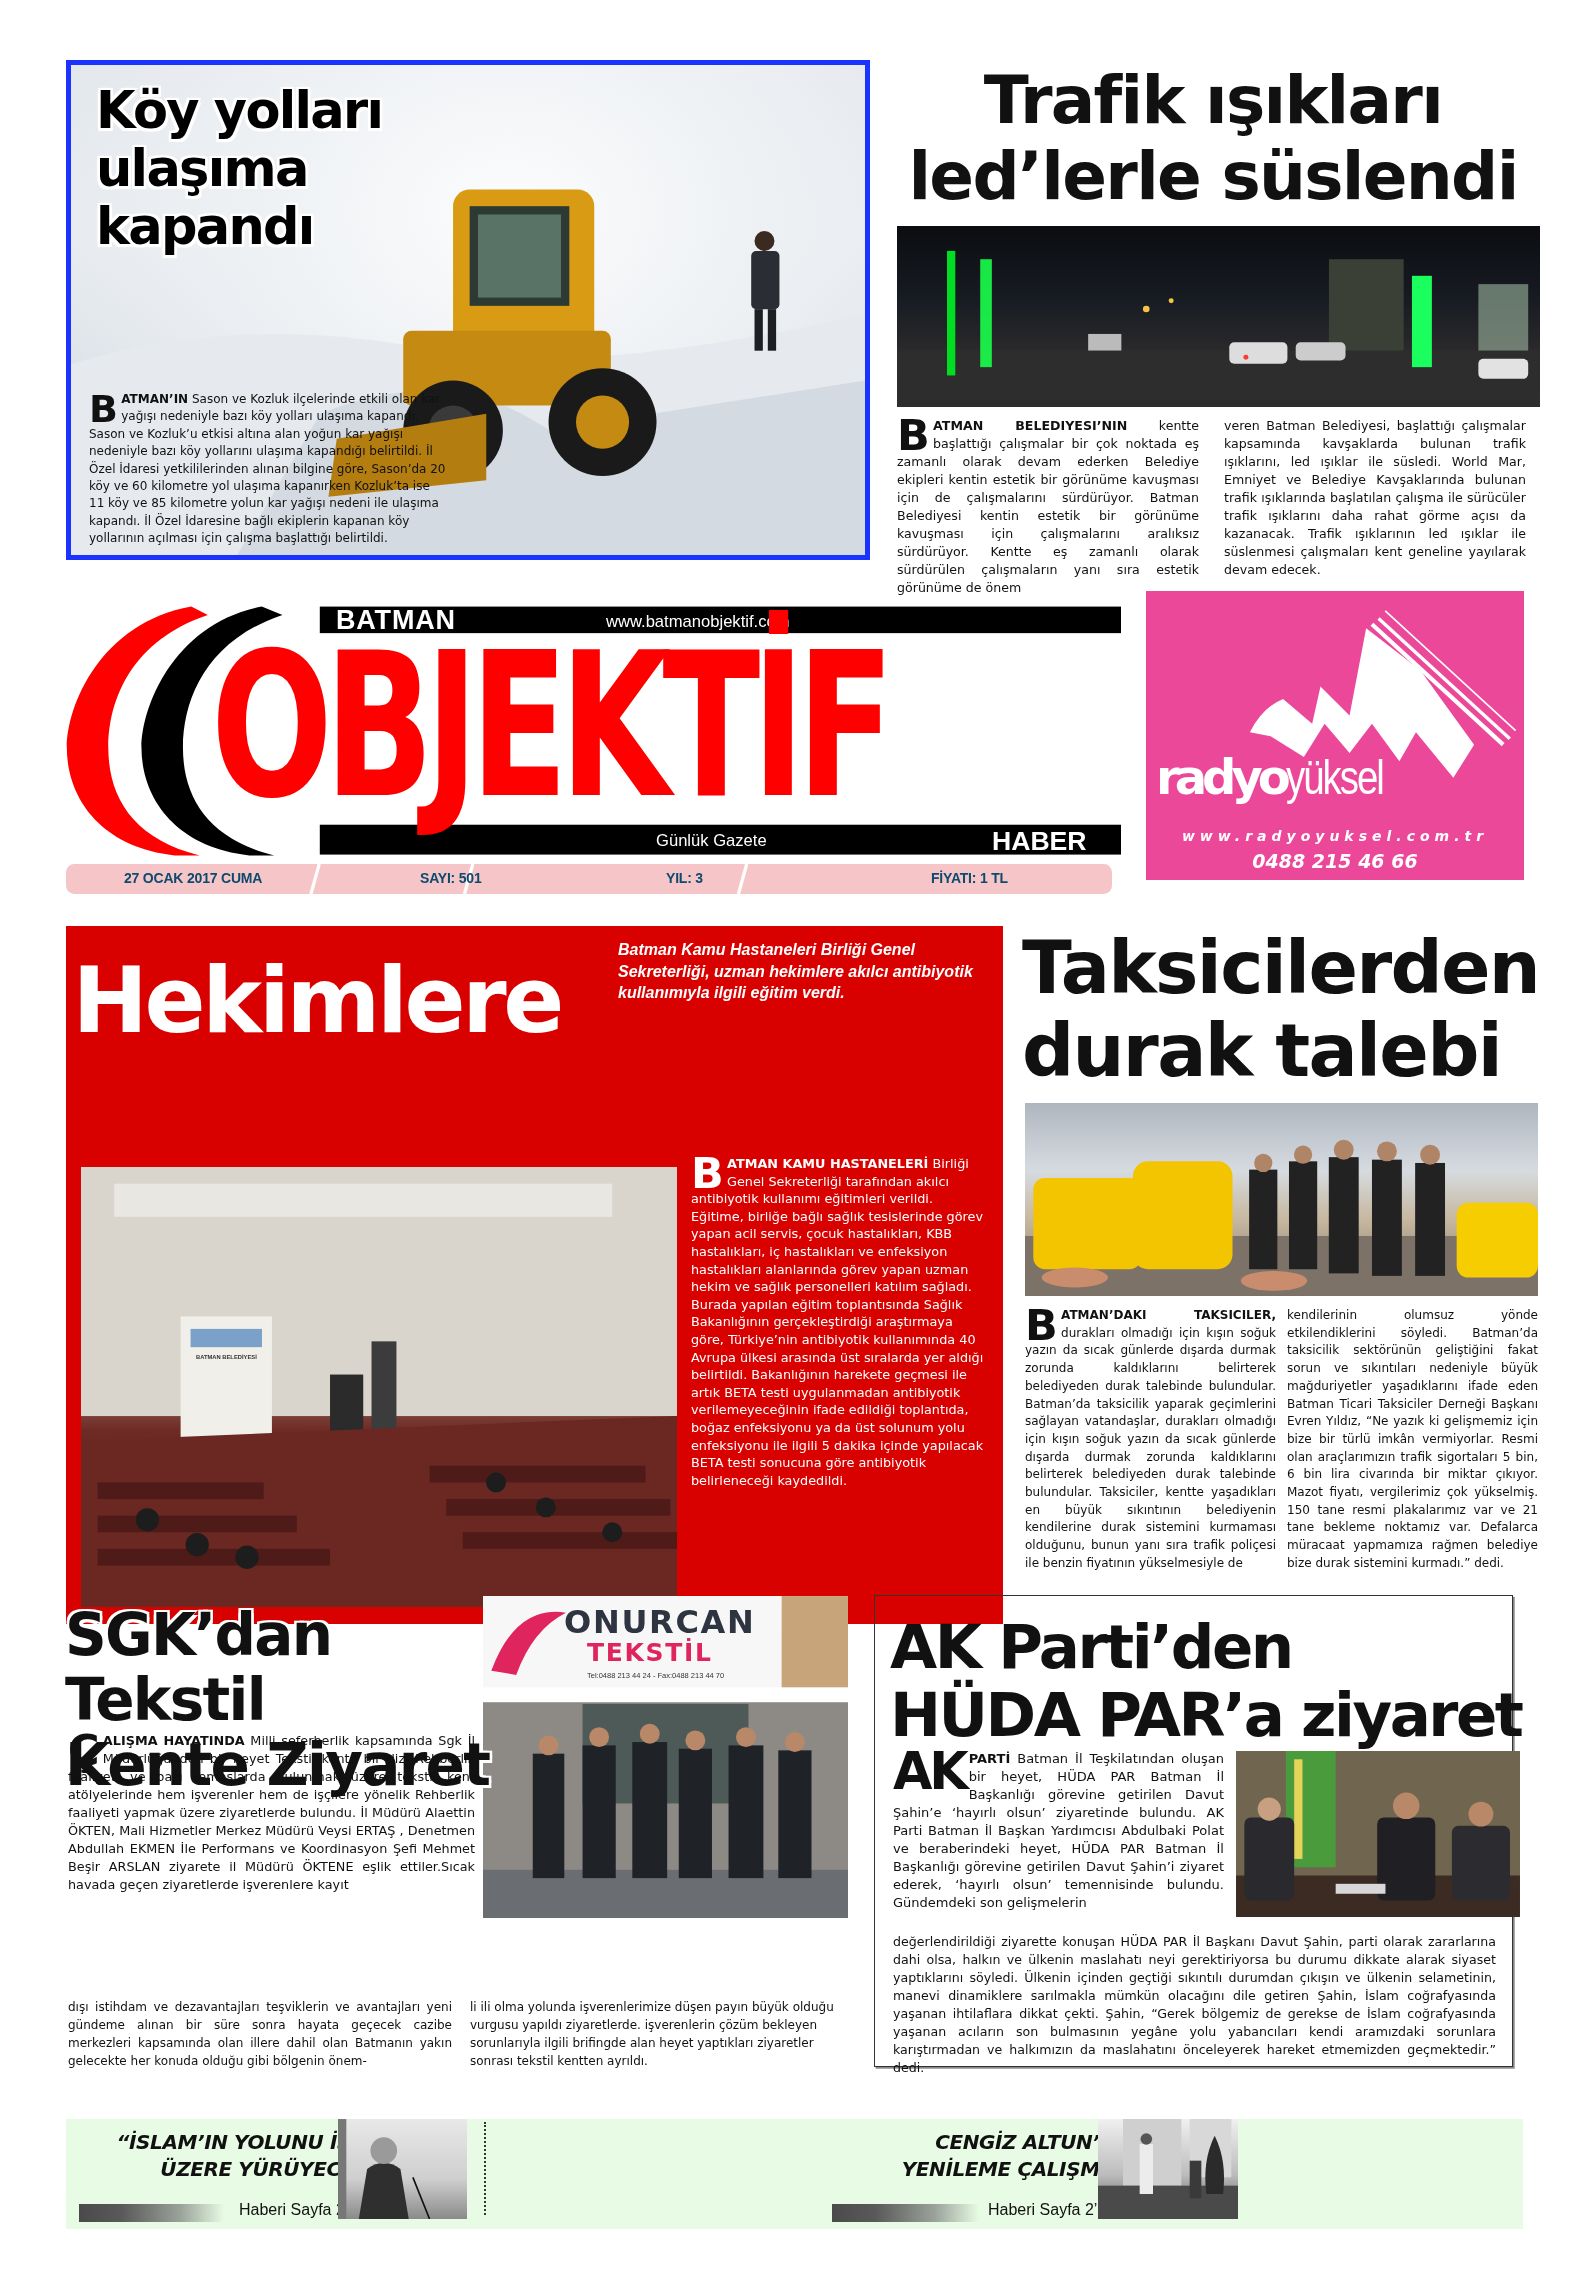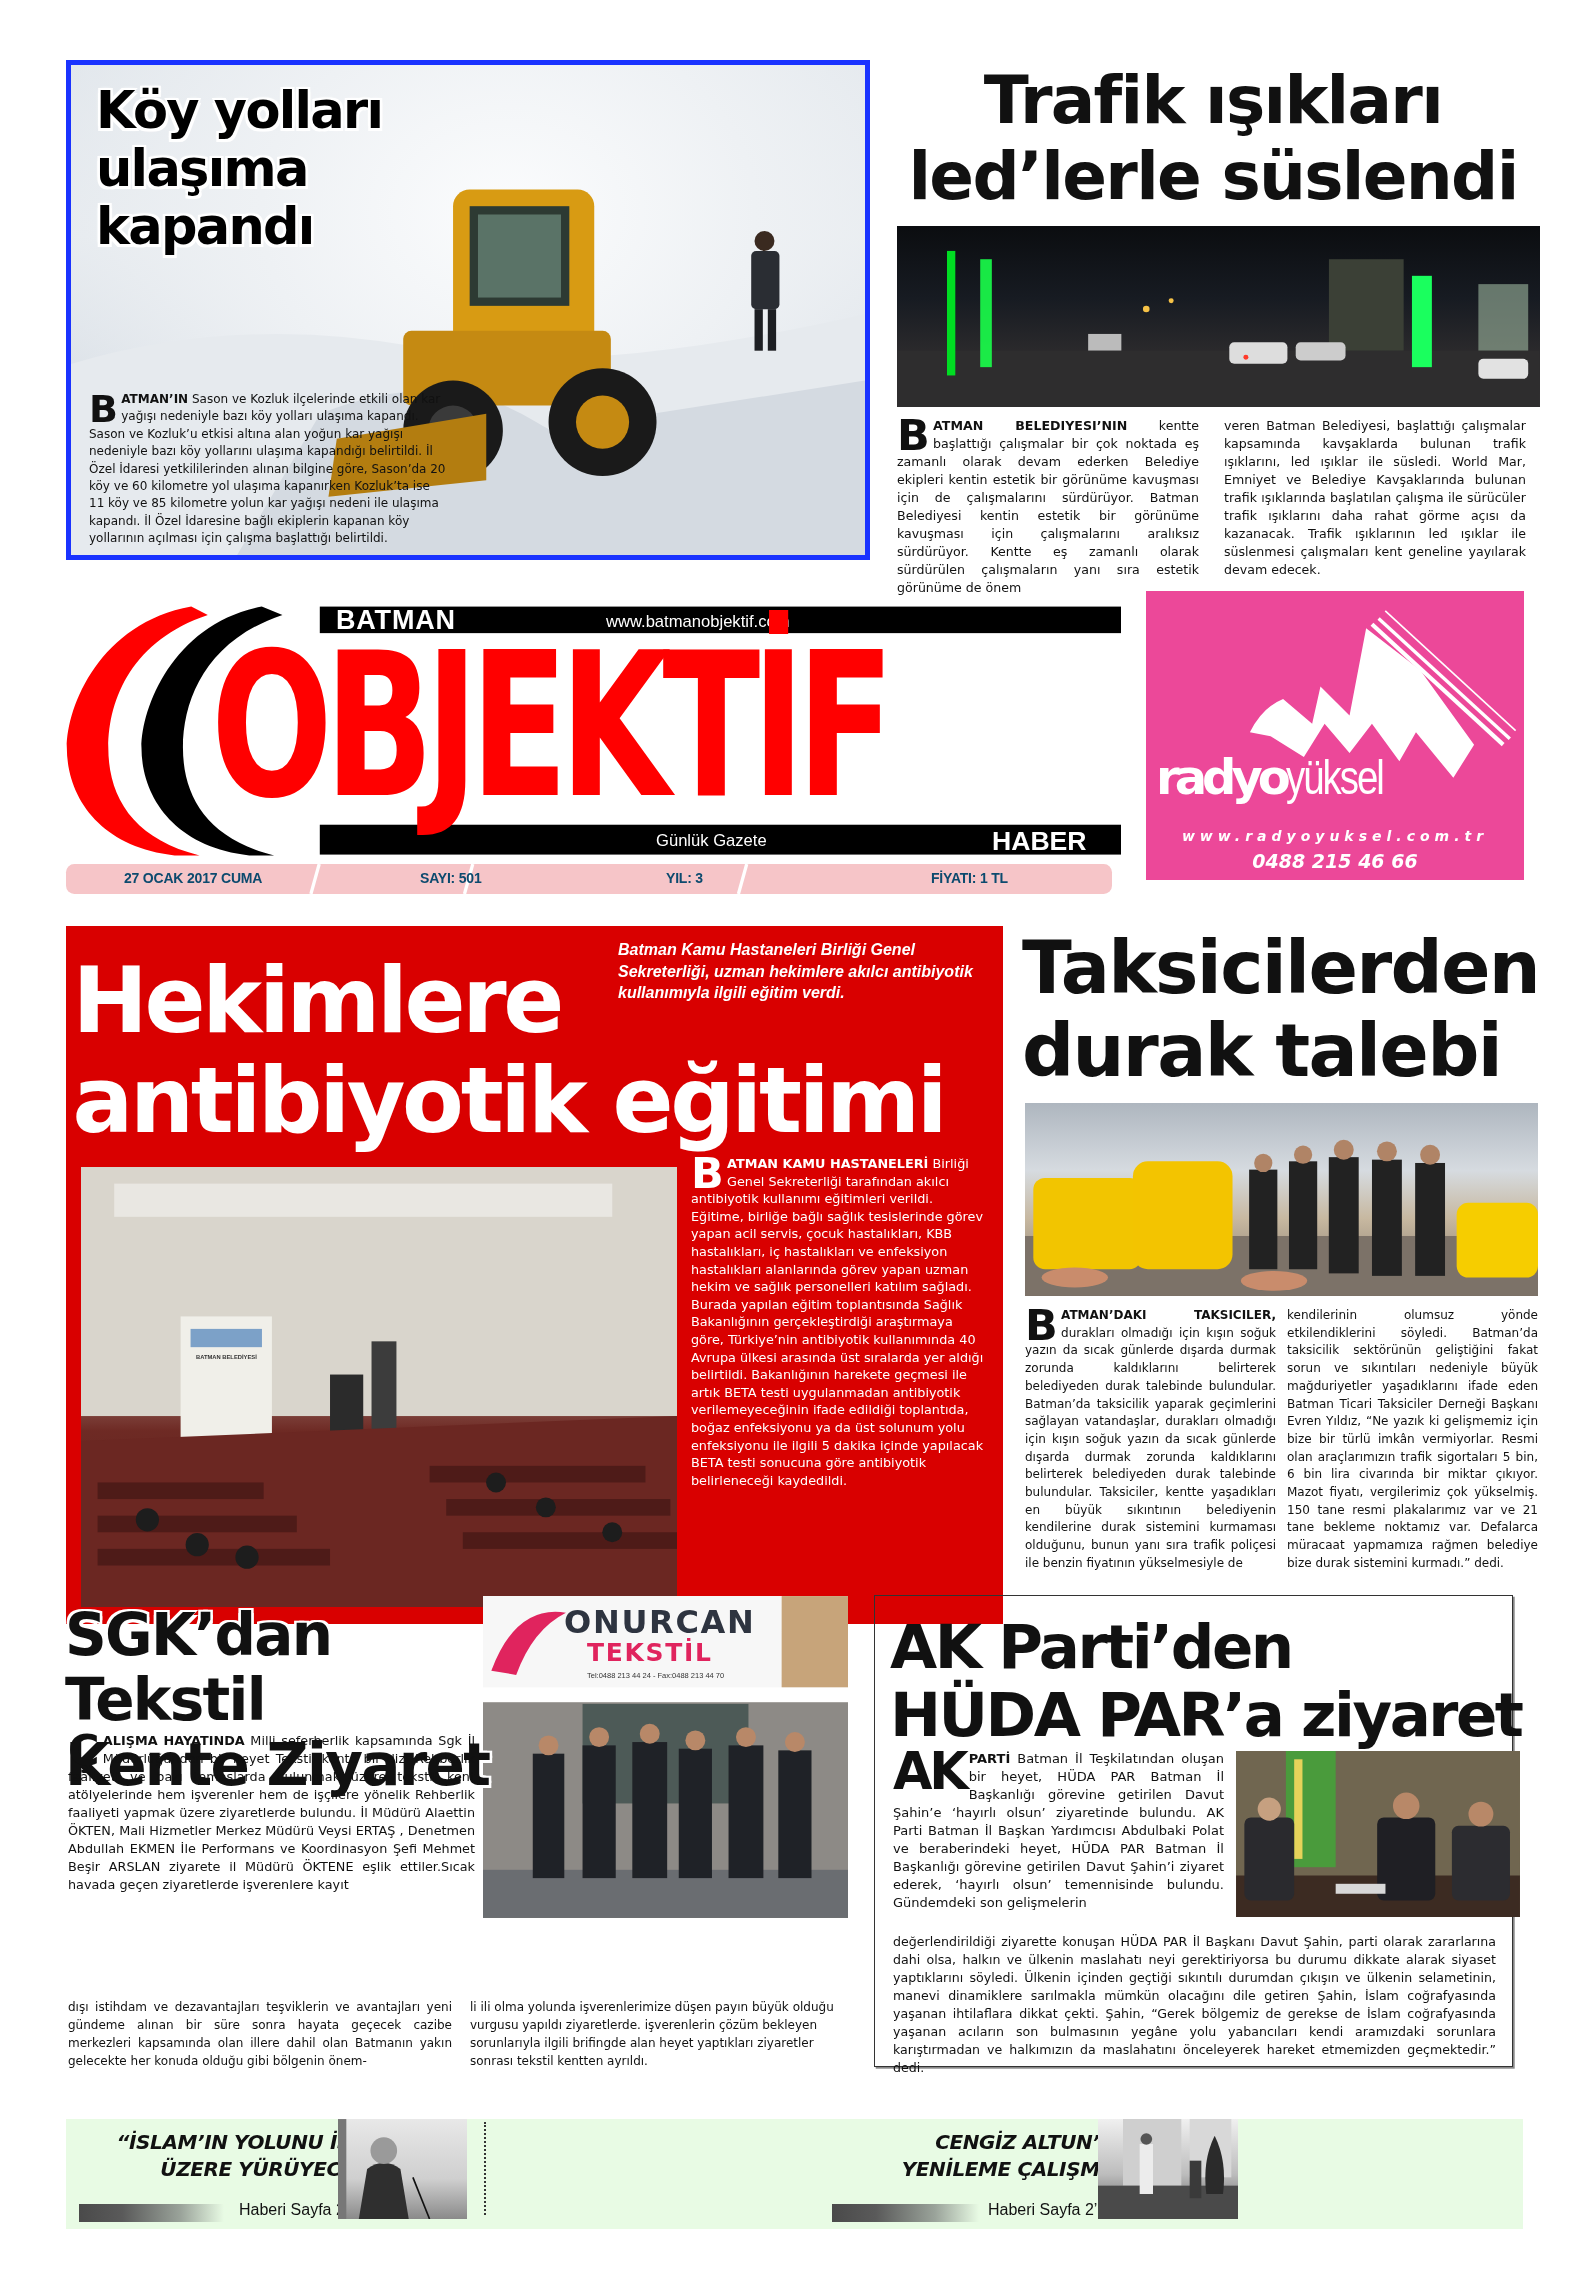--- a/index.html
+++ b/index.html
@@ -141,21 +141,20 @@
   <div class="abs" style="left:10px;top:158px;white-space:nowrap;color:#fff">
     <span style="font-family:'DejaVu Sans',sans-serif;font-weight:900;font-size:48px;letter-spacing:-5px">radyo</span><span style="font-family:'Liberation Sans',sans-serif;font-size:48px;letter-spacing:-2.5px;transform:scaleX(0.8);display:inline-block;transform-origin:left">yüksel</span>
   </div>
   <div class="abs" style="left:0;width:378px;top:237px;text-align:center;font-family:'DejaVu Sans',sans-serif;font-style:italic;font-weight:700;font-size:14px;letter-spacing:5px;color:#fff">www.radyoyuksel.com.tr</div>
   <div class="abs" style="left:0;width:378px;top:259px;text-align:center;font-family:'DejaVu Sans',sans-serif;font-style:italic;font-weight:700;font-size:19px;color:#fff">0488 215 46 66</div>
 </div>
 
 <div id="hekim" class="abs">
   <div class="abs hl" style="left:6.6px;top:25px;font-size:90px;line-height:100px;color:#fff;letter-spacing:-3.3px;white-space:nowrap">
     <div>Hekimlere</div>
-    <div>antibiyotik eğitimi</div>
   </div>
   <div class="abs" style="left:552px;top:13.3px;width:382px;font-family:Liberation Sans, sans-serif;font-weight:700;font-style:italic;font-size:16px;line-height:21.6px;color:#fff;text-align:left">Batman Kamu Hastaneleri Birliği Genel Sekreterliği, uzman hekimlere akılcı antibiyotik kullanımıyla ilgili eğitim verdi.</div>
   <div class="abs photo" style="left:15px;top:241px;width:596px;height:440px;background:linear-gradient(180deg,#c4c0b6 0%,#dcd8cf 30%,#6e2a24 60%,#4b1f1c 100%)">
     <svg width="596" height="440" viewBox="0 0 718 530">
       <rect x="0" y="0" width="718" height="300" fill="#d9d5cc"></rect>
       <rect x="40" y="20" width="600" height="40" fill="#e9e7e2"></rect>
       <rect x="120" y="180" width="110" height="200" fill="#f0efe9"></rect>
       <rect x="132" y="195" width="86" height="22" fill="#7ca1c8"></rect>
       <rect x="300" y="250" width="40" height="90" fill="#2b2b2b"></rect>
       <rect x="350" y="210" width="30" height="110" fill="#3c3c3c"></rect>

